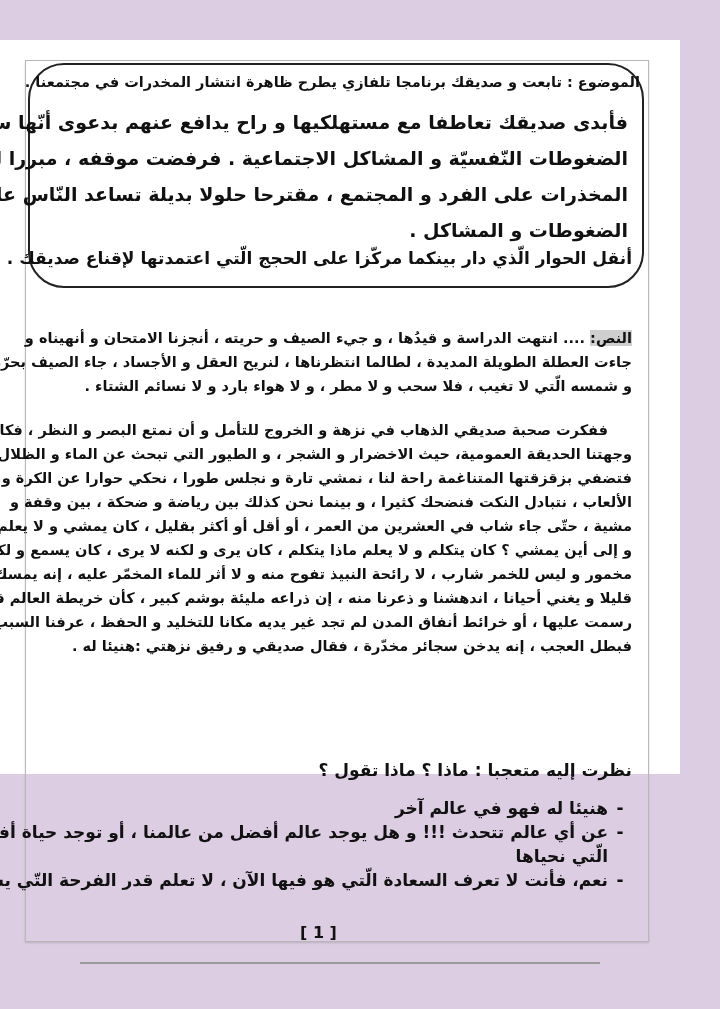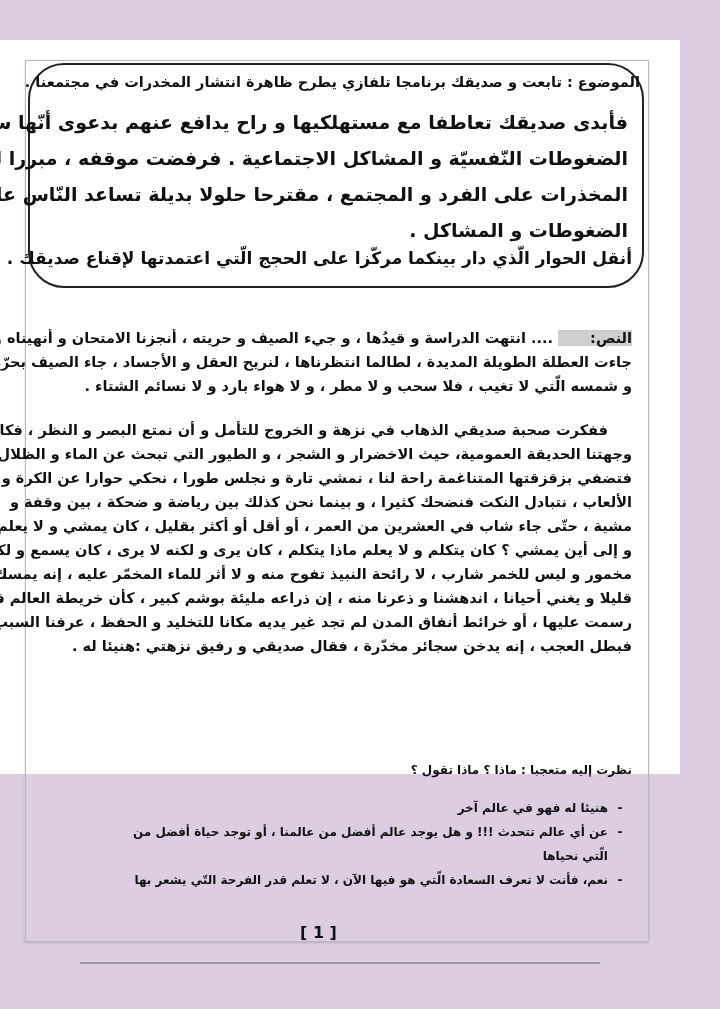--- a/index.html
+++ b/index.html
@@ -27,22 +27,22 @@
     font-size: 19px; font-weight: bold;
   }
   .topic-lines div { height: 36px; line-height: 36px; white-space: nowrap; }
   .topic-last { position: absolute; right: 48px; top: 208px; width: 580px; direction: rtl; 
     font-size: 17px; font-weight: bold; white-space: nowrap; }
   .text-block {
     position: absolute; right: 48px; width: 600px; direction: rtl; text-align: justify;
     font-size: 14.5px; font-weight: bold;
   }
   .text-block div { height: 24px; line-height: 24px; white-space: nowrap; }
-  .label-highlight { background: #cfcfcf; padding-left: 32px; }
-  .dialogue { position: absolute; right: 48px; width: 600px; direction: rtl; font-size: 12px; font-weight: bold; }
+  .label-highlight { background: #cfcfcf; }
+  .dialogue { position: absolute; right: 48px; width: 600px; direction: rtl; font-size: 17px; font-weight: bold; }
   .dialogue .item { height: 24px; line-height: 24px; white-space: nowrap; }
   .dash { display: inline-block; width: 24px; text-align: center; }
   .indent { padding-right: 24px; }
   .page-num { position: absolute; left: 300px; top: 883px; font-size: 16px; font-weight: bold; direction: ltr; }
   .rule { position: absolute; left: 80px; top: 922px; width: 520px; height: 2px; background: #9a9a9a; }
 </style>
 </head>
 <body>
 
 <div class="paper">

